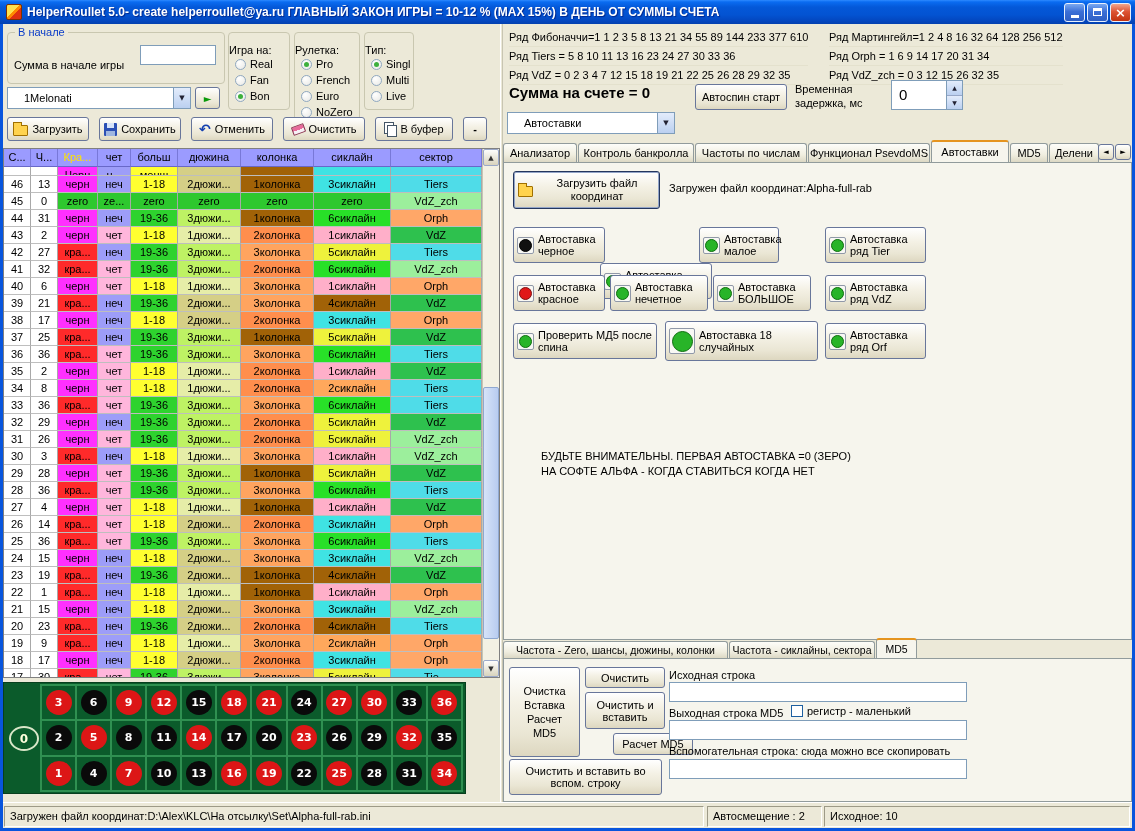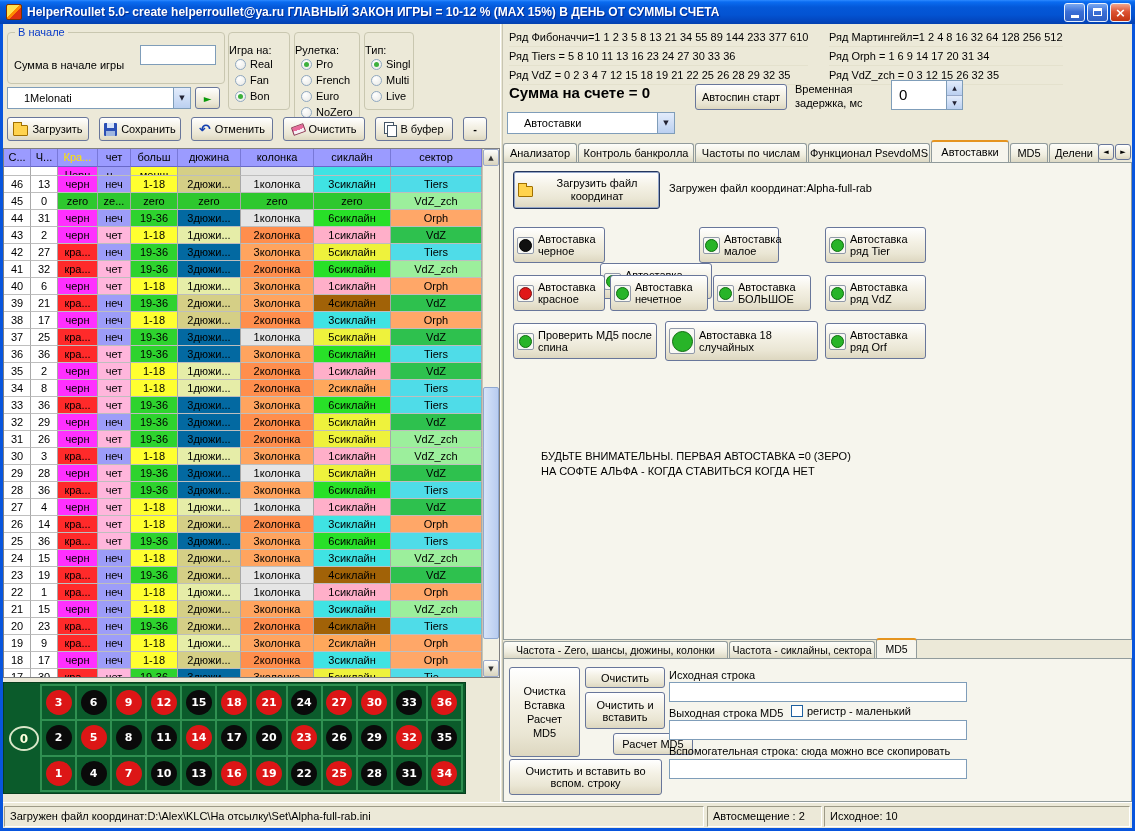--- a/index.html
+++ b/index.html
@@ -83,22 +83,22 @@
 .trow{display:flex;height:17px;}
 .trow.thead{height:18px;background:#9B9BFF;}
 .trow.partial-top{height:9px;overflow:hidden;}
 .tcell{border-right:1px solid #A8A8A8;border-bottom:1px solid #BEBEBE;overflow:hidden;white-space:nowrap;text-align:center;line-height:16px;flex:0 0 auto;}
 .thead .tcell{border-right:1px solid #7878D8;border-bottom:1px solid #6868C8;line-height:17px;}
 .thead .tcell:nth-child(3){color:#FFE500;}
 .c0{width:27px}.c1{width:27px}.c2{width:40px}.c3{width:33px}.c4{width:47px}.c5{width:63px}.c6{width:73px}.c7{width:77px}.c8{width:91px}
 .c-black{background:#FF30FF}.c-red{background:#FF2A2A}.c-zero{background:#2EC82E}
 .c-even{background:#FFB6DC}.c-odd{background:#9D9DF8}
 .c-low{background:#FFFF30}.c-high{background:#2ED32E}
-.c-d1{background:#E6EDA8}.c-d2{background:#D5CF86}.c-d3{background:#0369a1}
-.c-k1{background:#e5e5e5}.c-k2{background:#FF8E4D}.c-k3{background:#FFA45F}
+.c-d1{background:#E6EDA8}.c-d2{background:#D5CF86}.c-d3{background:#bef264}
+.c-k1{background:#a16207}.c-k2{background:#FF8E4D}.c-k3{background:#FFA45F}
 .c-s1{background:#FFAFC9}.c-s2{background:#FFA85C}.c-s3{background:#3FE3E3}.c-s4{background:#a16207}.c-s5{background:#EEF23C}.c-s6{background:#28E028}
 .c-tiers{background:#4FDCE8}.c-vdz{background:#2EC14E}.c-vdzzch{background:#9CEF9C}.c-orph{background:#FFA768}
 .vscroll{position:absolute;right:0;top:0;width:17px;height:528px;background:#F3F1E4;border-left:1px solid #C8C5B2;}
 .sb-btn{position:absolute;left:0;width:16px;height:17px;background:linear-gradient(to bottom,#FDFDFB,#D8D3BD);border:1px solid #9AA8C8;border-radius:2px;
  display:flex;align-items:center;justify-content:center;color:#333;}
 .sb-btn::before{font-size:7px;font-family:"DejaVu Sans",sans-serif;}
 .sb-up{top:0;}.sb-up::before{content:"▲";}
 .sb-down{bottom:0;}.sb-down::before{content:"▼";}
 .sb-thumb{position:absolute;left:0;top:238px;width:16px;height:252px;background:linear-gradient(to right,#D6E3F8,#B8CCF0);border:1px solid #8FA8D0;border-radius:2px;}
 

